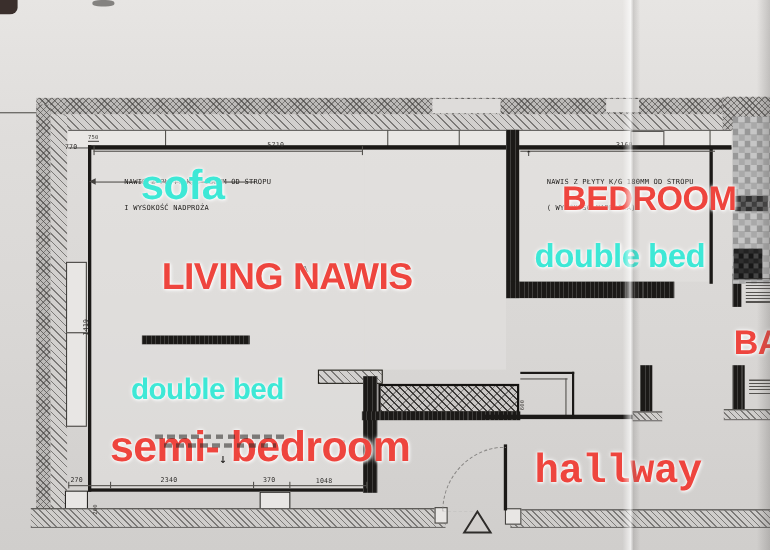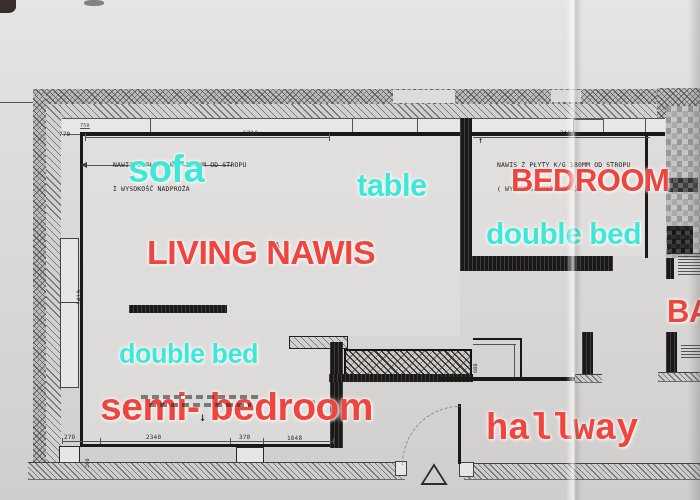--- a/index.html
+++ b/index.html
@@ -169,21 +169,20 @@
   </div>
 
   <span class="mono sym" style="left:478px;top:135px;font-size:9px;">↑</span>
   <span class="mono sym" style="left:199px;top:410px;font-size:12px;">↓</span>
   <span class="mono sym" style="left:274px;top:239px;font-size:10px;">ʌ</span>
 
   <div class="abs strike" style="left:141px;top:395px;width:118px;height:4px;"></div>
   <div class="abs strike" style="left:149px;top:403px;width:102px;height:4px;"></div>
 
   <span class="lbl cyan" style="left:128px;top:148px;font-size:38px;">sofa</span>
-  <span class="lbl cyan" style="left:357px;top:168px;font-size:31px;">table</span>
   <span class="lbl red" style="left:511px;top:163px;font-size:31px;">BEDROOM</span>
   <span class="lbl cyan" style="left:486px;top:217px;font-size:30px;">double bed</span>
   <span class="lbl red" style="left:147px;top:233px;font-size:34px;">LIVING NAWIS</span>
   <span class="lbl cyan" style="left:119px;top:339px;font-size:27px;">double bed</span>
   <span class="lbl red" style="left:100px;top:385px;font-size:39px;">semi- bedroom</span>
   <span class="lbl red" style="left:486px;top:408px;font-size:37px;font-family:Liberation Mono, monospace;">hallway</span>
   <span class="lbl red" style="left:667px;top:294px;font-size:31px;">BA</span>
 
 </div>
 

